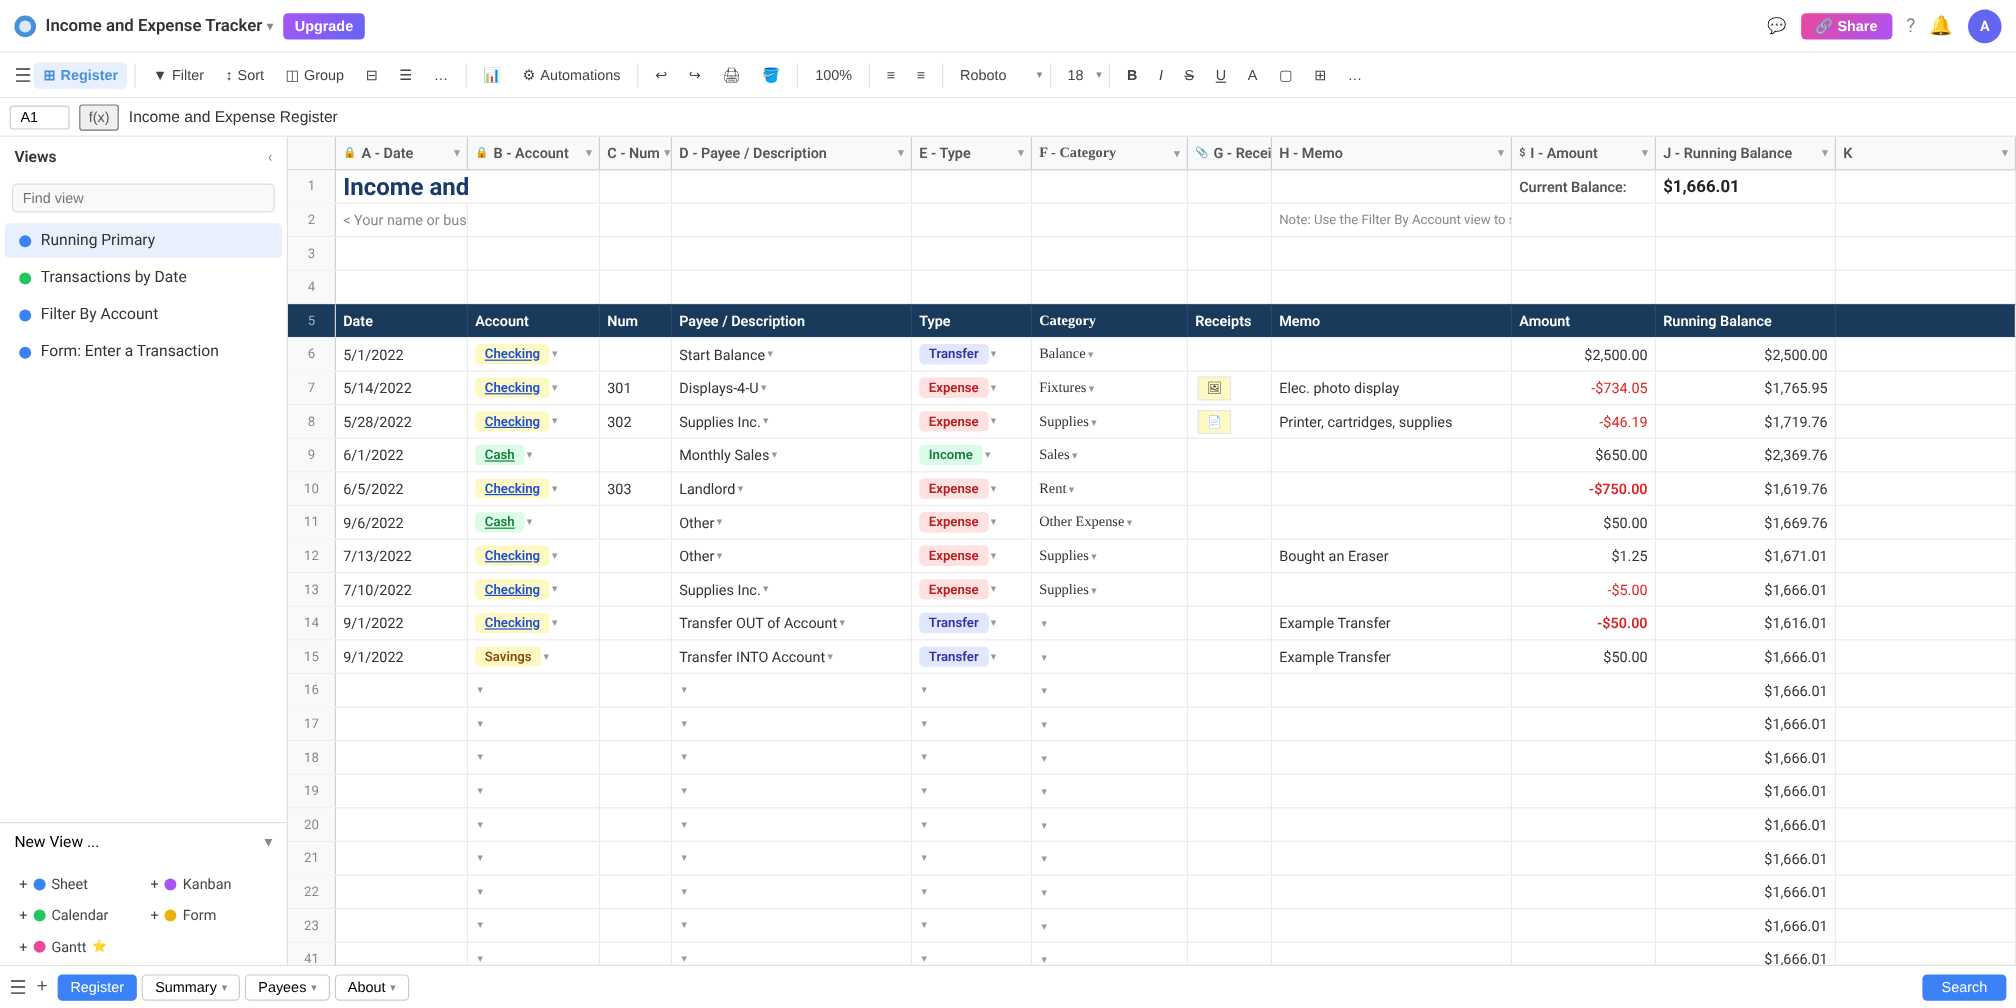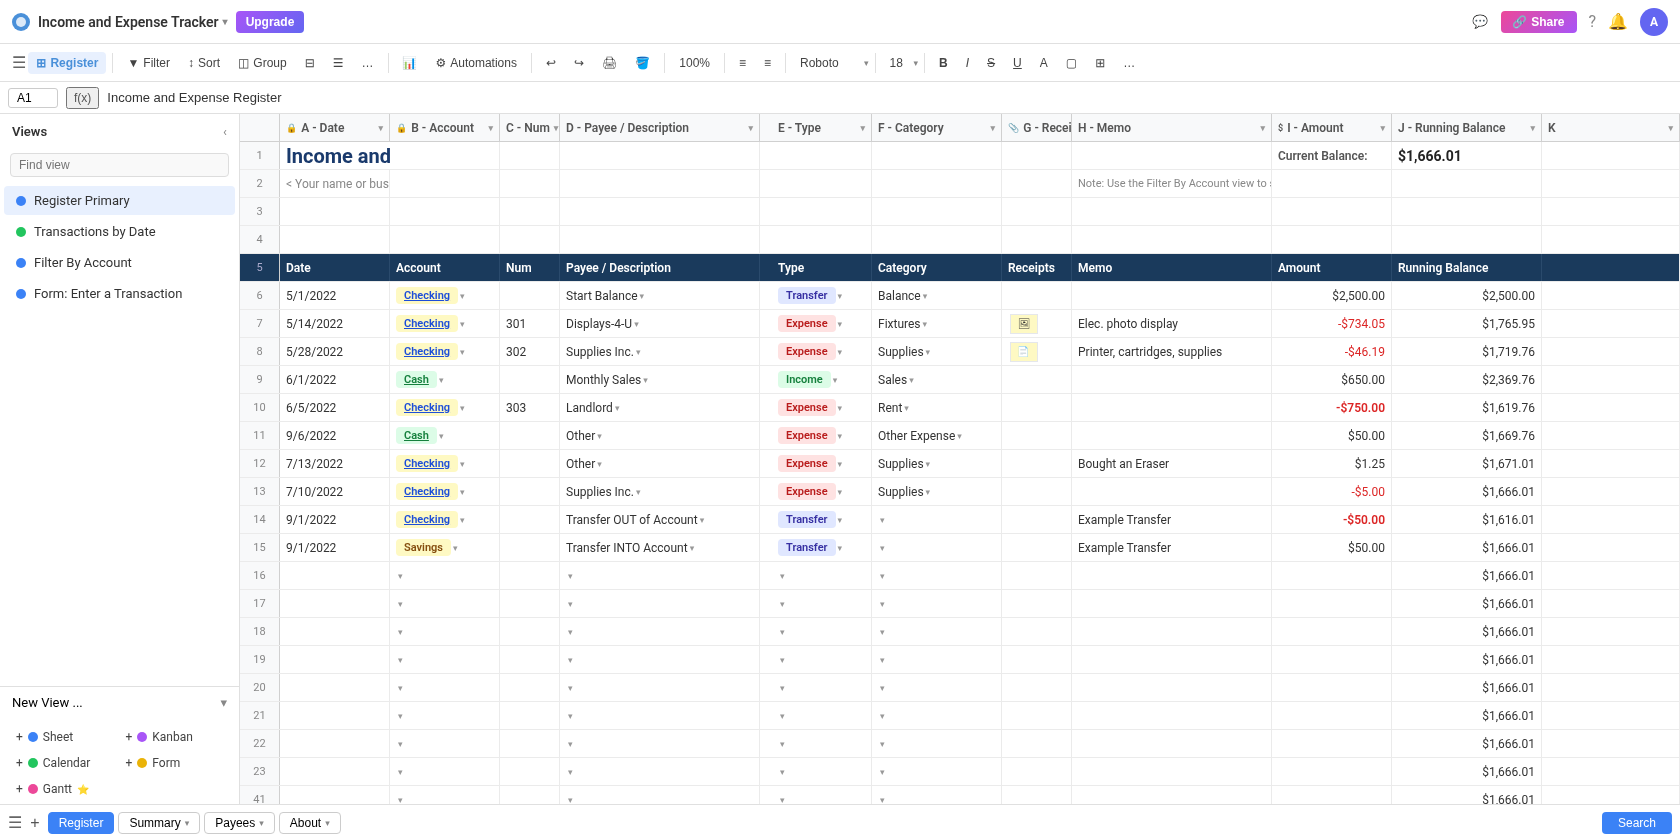--- a/index.html
+++ b/index.html
@@ -57,22 +57,22 @@
     .col-headers { display: flex; background: #f8f9fa; border-bottom: 1px solid #d0d0d0; font-size: 12px; font-weight: 600; color: #555; height: 28px; align-items: stretch; flex-shrink: 0; }
     .row-num-header { width: 40px; border-right: 1px solid #d0d0d0; flex-shrink: 0; display: flex; align-items: center; justify-content: center; }
     .col-header { border-right: 1px solid #d0d0d0; display: flex; align-items: center; padding: 0 6px; gap: 4px; white-space: nowrap; overflow: hidden; }
     .col-header .col-drop { margin-left: auto; color: #999; font-size: 9px; cursor: pointer; }
 
     
     .col-date { width: 110px; }
     .col-account { width: 110px; }
     .col-num { width: 60px; }
     .col-payee { width: 200px; }
-    .col-type { width: 100px; margin-left: 12px; }
-    .col-category { width: 130px; }
+    .col-type { width: 100px; }
+    .col-category { width: 130px; font-family: Liberation Serif, serif; }
     .col-receipts { width: 70px; }
     .col-memo { width: 200px; }
     .col-amount { width: 120px; }
     .col-running { width: 150px; }
     .col-k { flex: 1; }
 
     
     .sheet-rows { flex: 1; overflow-y: auto; overflow-x: hidden; }
     .sheet-row { display: flex; align-items: stretch; border-bottom: 1px solid #ebebeb; min-height: 28px; }
     .row-num { width: 40px; border-right: 1px solid #d0d0d0; display: flex; align-items: center; justify-content: center; font-size: 11px; color: #888; flex-shrink: 0; background: #f8f9fa; }
@@ -200,21 +200,21 @@
   <div class="sidebar">
     <div class="sidebar-header">
       <span class="sidebar-title">Views</span>
       <span class="sidebar-toggle">‹</span>
     </div>
     <div class="sidebar-search">
       <input type="text" placeholder="Find view" style="">
     </div>
     <div class="sidebar-item active">
       <div class="sidebar-item-dot dot-blue"></div>
-      <span class="sidebar-item-label">Register Primary</span>
+      <span class="sidebar-item-label">Running Primary</span>
     </div>
     <div class="sidebar-item">
       <div class="sidebar-item-dot dot-green"></div>
       <span class="sidebar-item-label">Transactions by Date</span>
     </div>
     <div class="sidebar-item">
       <div class="sidebar-item-dot dot-blue"></div>
       <span class="sidebar-item-label">Filter By Account</span>
     </div>
     <div class="sidebar-item">

